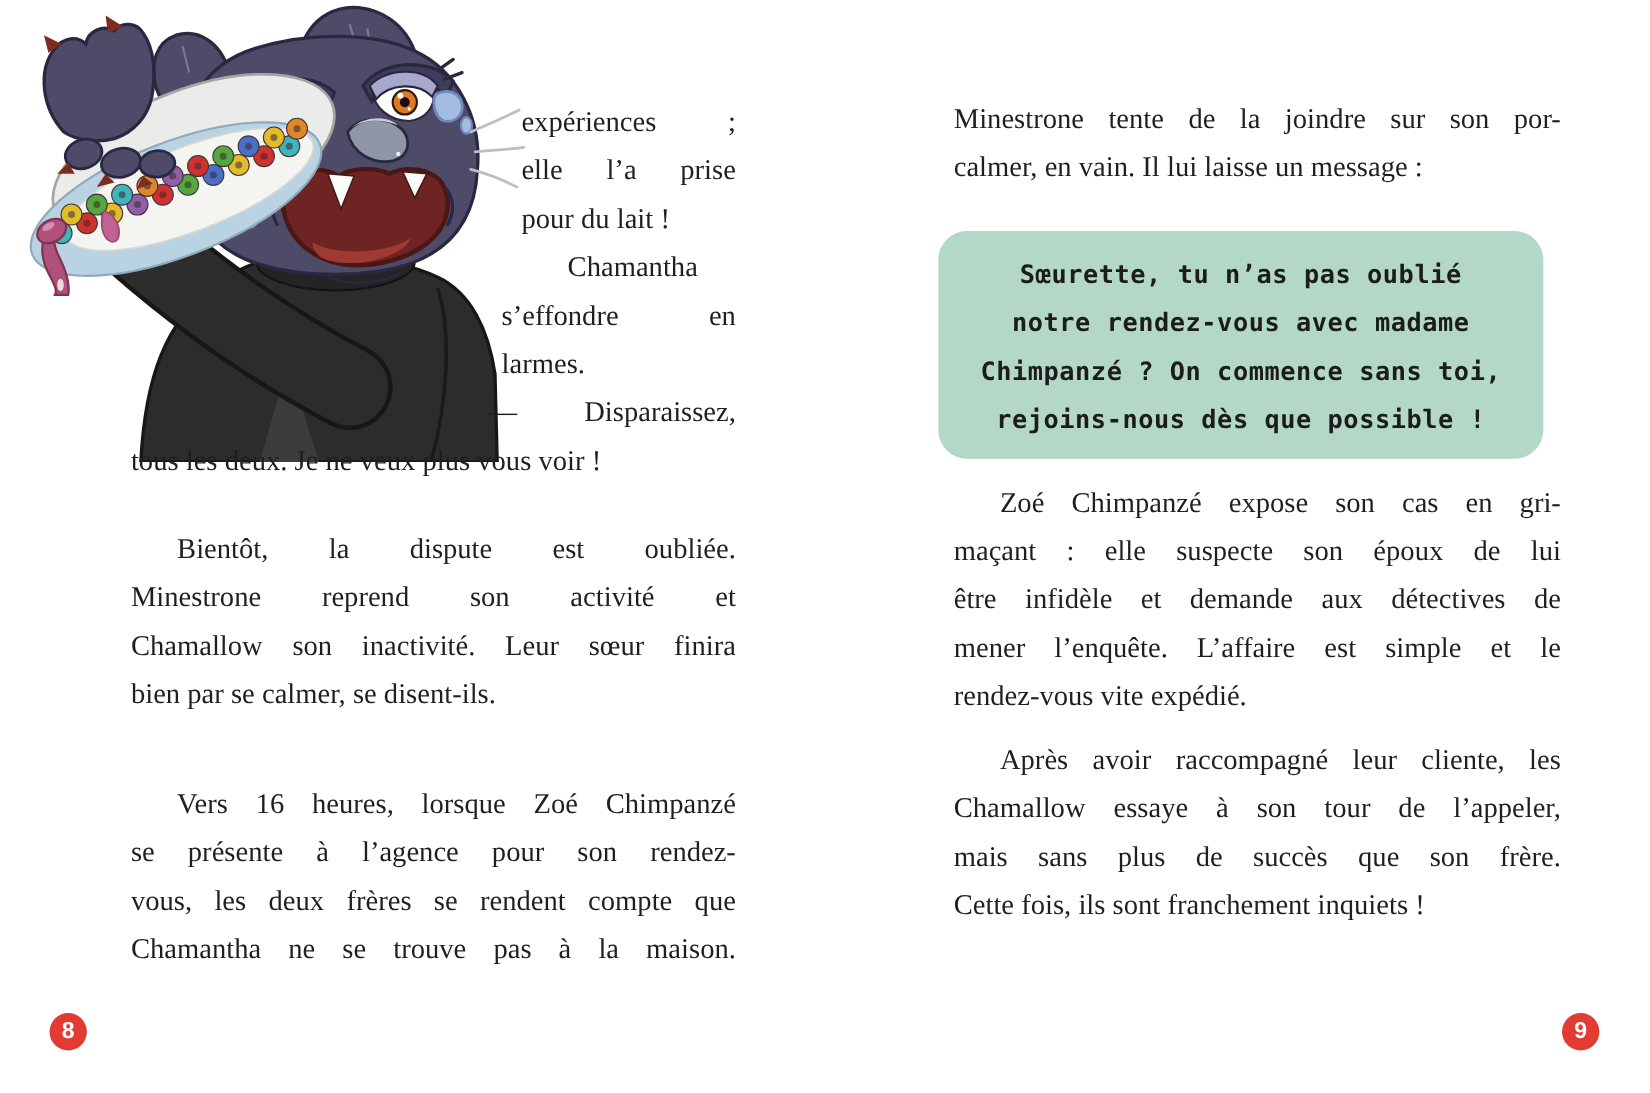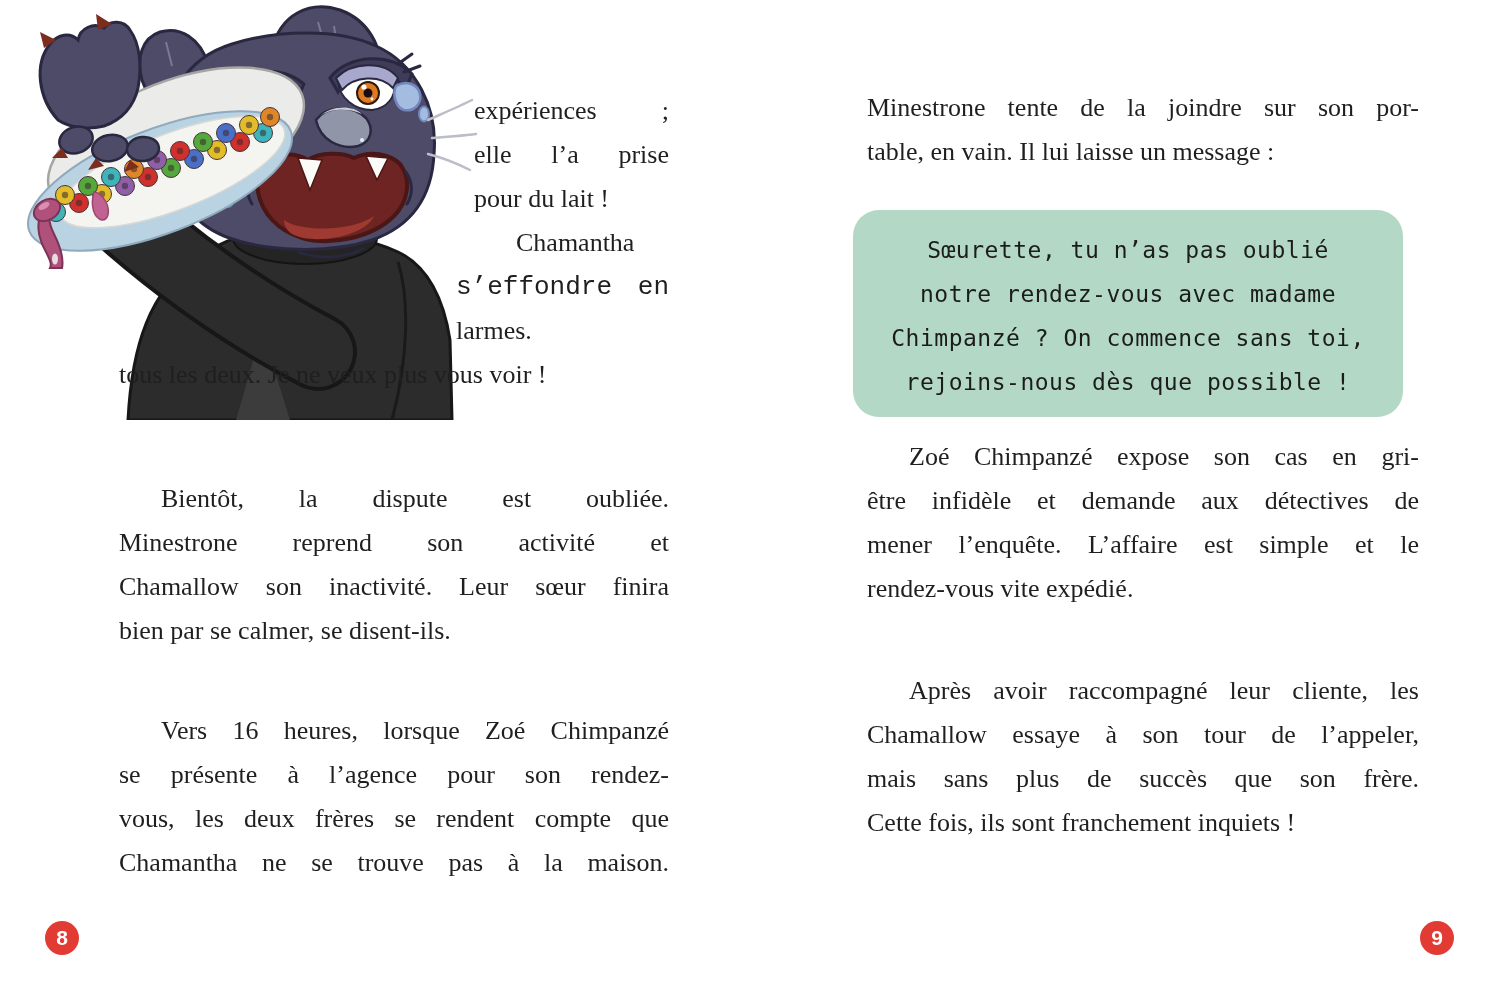--- a/index.html
+++ b/index.html
@@ -13,21 +13,21 @@
   .ln{line-height:44px;height:44px;text-align:justify;text-align-last:left;white-space:normal;}
   .ln.j{text-align-last:justify;}
   .ln.c{text-align:center;text-align-last:center;}
   .lp-wrap{left:100px;top:89px;width:550px;}
   .lp-p1{left:100px;top:477px;width:550px;}
   .lp-p2{left:100px;top:709px;width:550px;}
   .rp-p1{left:98px;top:86px;width:552px;}
   .rp-p2{left:98px;top:435px;width:552px;}
   .rp-p3{left:98px;top:669px;width:552px;}
   .message-box{position:absolute;left:103px;top:210px;width:550px;height:207px;border-radius:26px;background:#b3d8c5;}
-  .msg{position:absolute;left:24px;top:18px;width:502px;font-family:"DejaVu Sans Mono","Liberation Mono",monospace;font-size:23px;font-weight:400;letter-spacing:0.5px;color:#1c1c1c;}
+  .msg{position:absolute;left:24px;top:18px;width:502px;font-family:"DejaVu Sans Mono","Liberation Mono",monospace;font-size:23px;font-weight:700;letter-spacing:0.5px;color:#1c1c1c;}
   .msg .ln{height:44px;line-height:44px;}
   .badge{position:absolute;width:34px;height:34px;border-radius:50%;background:#e23b33;color:#ffffff;
          font-family:"Liberation Sans","DejaVu Sans",sans-serif;font-size:21px;font-weight:bold;
          display:flex;align-items:center;justify-content:center;}
   .badge-left{left:45px;top:921px;}
   .badge-right{left:670px;top:921px;}
 </style>
 </head>
 <body>
 
@@ -176,22 +176,23 @@
         <path d="M96,158 L88,170 L104,166 Z" fill="#7c2d1e"></path>
         <path d="M130,160 L124,172 L139,167 Z" fill="#7c2d1e"></path>
       </g>
     </svg>
 
     <div class="txt lp-wrap">
         <div class="ln j" style="padding-left: 355px;">expériences ;</div>
         <div class="ln j" style="padding-left: 355px; font-family: Liberation Serif, serif;">elle l’a prise</div>
         <div class="ln" style="padding-left: 355px;">pour du lait !</div>
         <div class="ln" style="padding-left: 397px;">Chamantha</div>
-        <div class="ln j" style="padding-left: 337px; font-family: Liberation Mono, monospace;">s’effondre en</div>
+        <div class="ln j" style="padding-left: 337px;">s’effondre en</div>
         <div class="ln" style="padding-left: 337px;">larmes.</div>
+        <div class="ln j" style="padding-left: 325px;">— Disparaissez,</div>
         <div class="ln">tous les deux. Je ne veux plus vous voir !</div>
       </div>
     <div class="txt lp-p1">
         <div class="ln j" style="padding-left: 42px;">Bientôt, la dispute est oubliée.</div>
         <div class="ln j">Minestrone reprend son activité et</div>
         <div class="ln j">Chamallow son inactivité. Leur sœur finira</div>
         <div class="ln">bien par se calmer, se disent-ils.</div>
       </div>
     <div class="txt lp-p2">
         <div class="ln j" style="padding-left: 42px;">Vers 16 heures, lorsque Zoé Chimpanzé</div>
@@ -201,34 +202,35 @@
       </div>
 
     <div class="badge badge-left" style="background: rgb(226, 59, 51);">
       <span>8</span>
     </div>
   </section>
 
   <section class="page page-right">
     <div class="txt rp-p1">
         <div class="ln j">Minestrone tente de la joindre sur son por-</div>
-        <div class="ln">table, en vain. Il lui laisse un message :</div>
+        <div class="ln">calmer, en vain. Il lui laisse un message :</div>
       </div>
 
     <div class="message-box" style="background: rgb(179, 216, 197);">
       <div class="msg">
           <div class="ln c">Sœurette, tu n’as pas oublié</div>
           <div class="ln c">notre rendez-vous avec madame</div>
           <div class="ln c">Chimpanzé ? On commence sans toi,</div>
           <div class="ln c">rejoins-nous dès que possible !</div>
         </div>
     </div>
 
     <div class="txt rp-p2">
         <div class="ln j" style="padding-left: 42px;">Zoé Chimpanzé expose son cas en gri-</div>
+        <div class="ln j">maçant : elle suspecte son époux de lui</div>
         <div class="ln j">être infidèle et demande aux détectives de</div>
         <div class="ln j">mener l’enquête. L’affaire est simple et le</div>
         <div class="ln">rendez-vous vite expédié.</div>
       </div>
     <div class="txt rp-p3">
         <div class="ln j" style="padding-left: 42px;">Après avoir raccompagné leur cliente, les</div>
         <div class="ln j">Chamallow essaye à son tour de l’appeler,</div>
         <div class="ln j">mais sans plus de succès que son frère.</div>
         <div class="ln">Cette fois, ils sont franchement inquiets !</div>
       </div>

